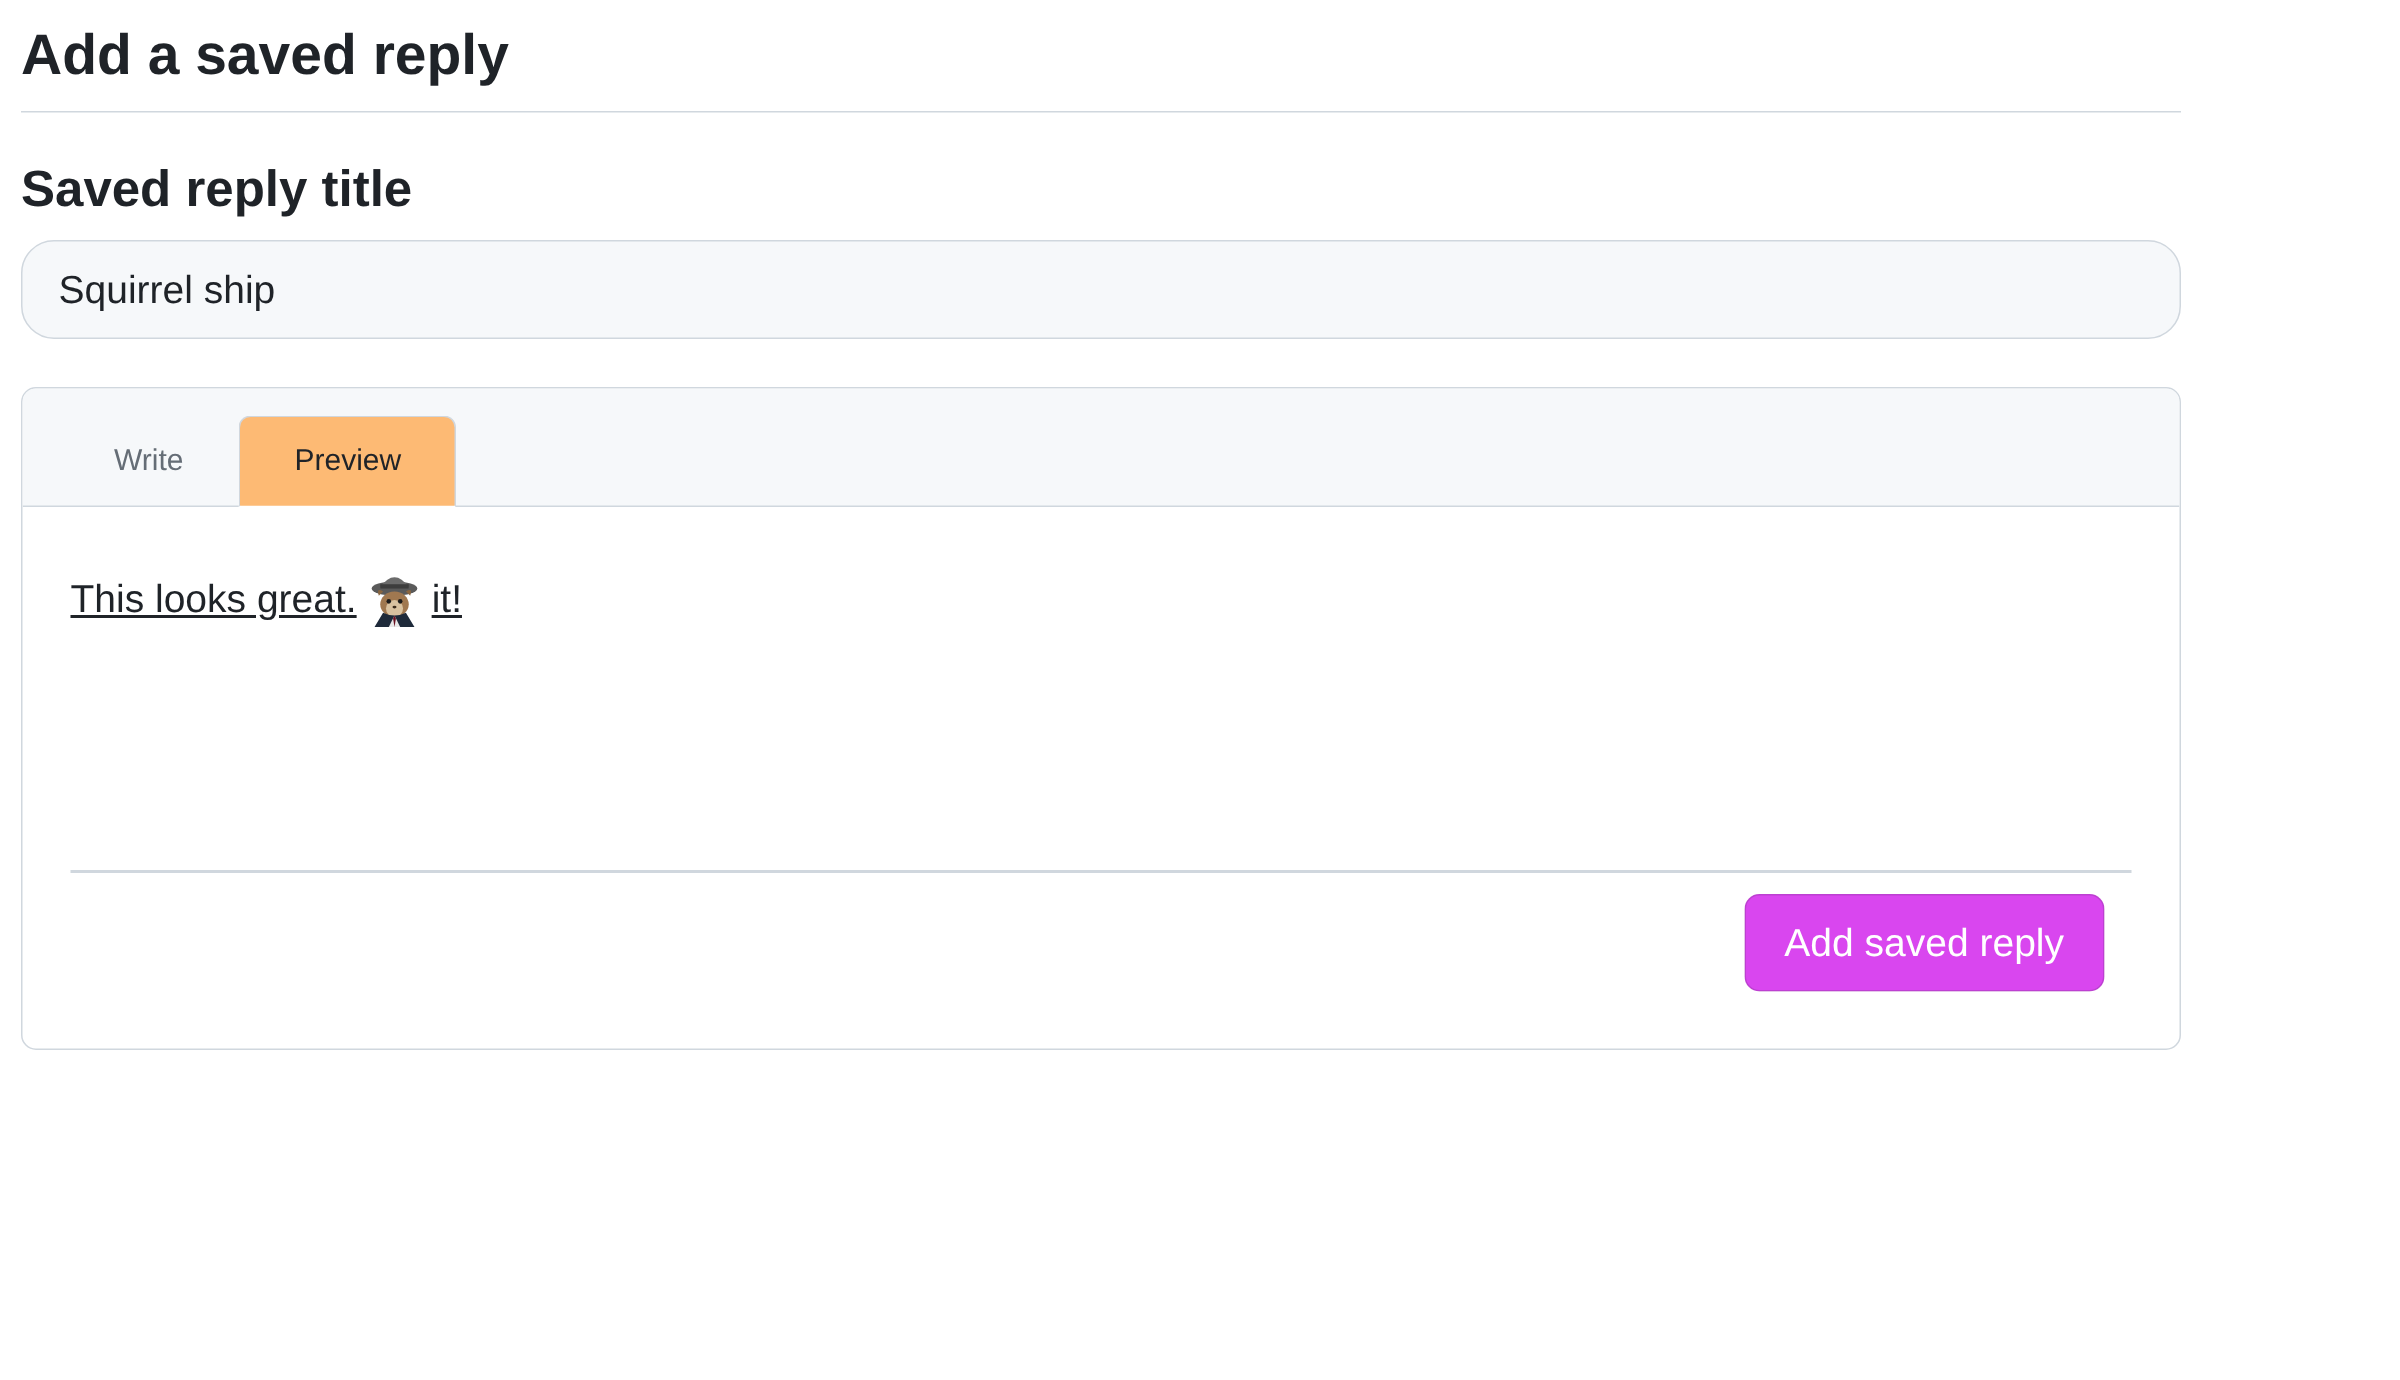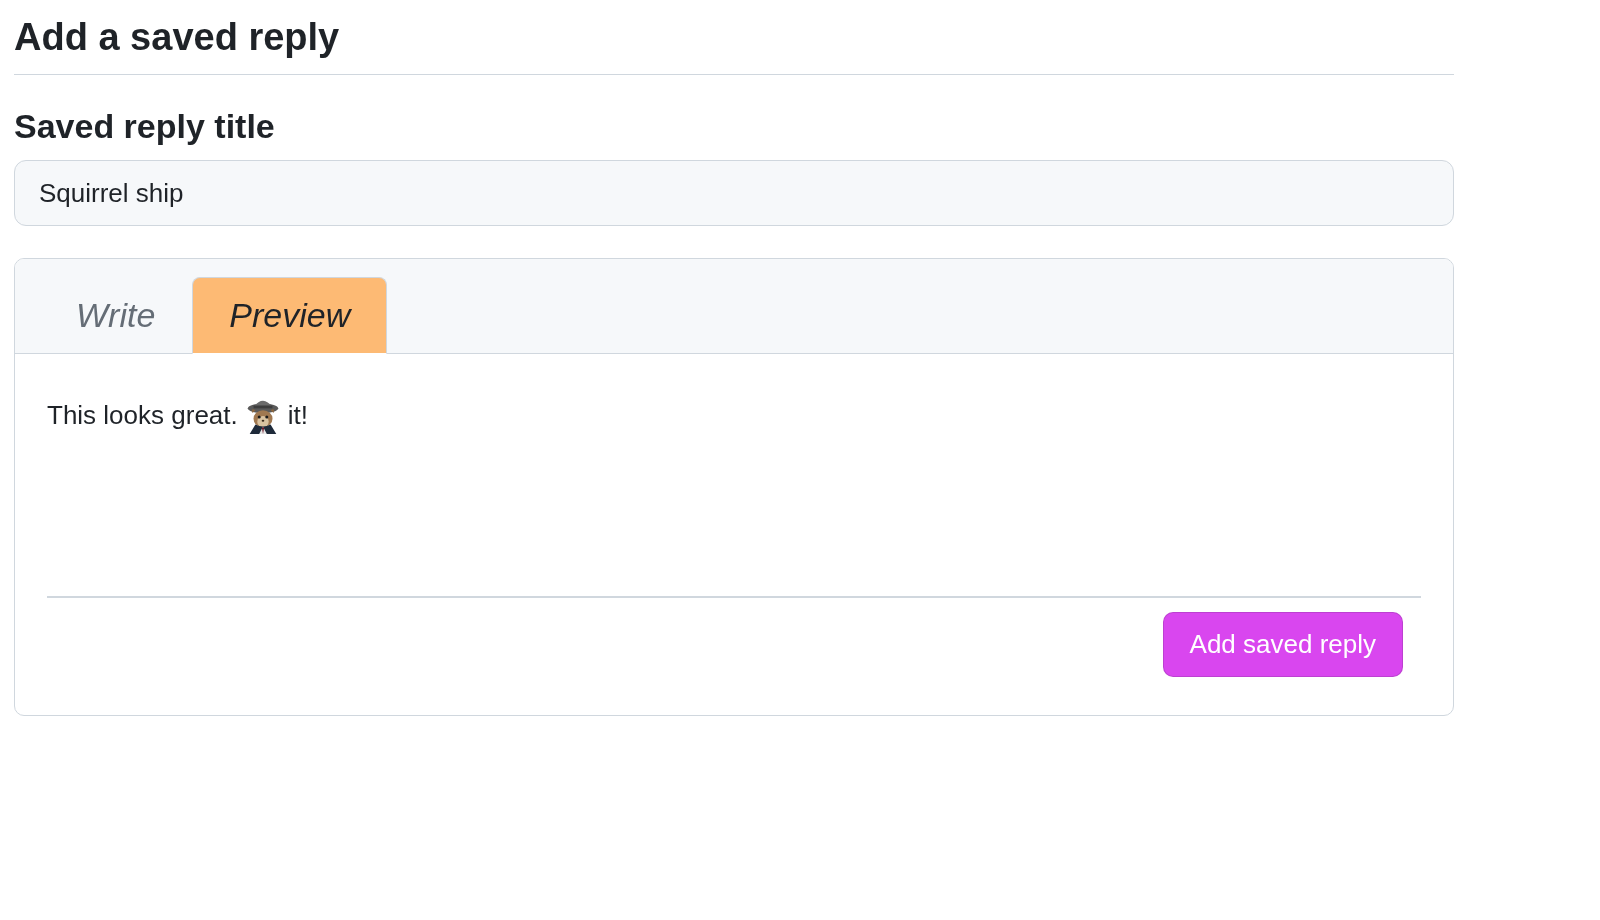--- a/index.html
+++ b/index.html
@@ -29,70 +29,70 @@
       font-weight: 600;
       margin-bottom: 14px;
     }
     .text-input {
       width: 100%;
       font-size: 26px;
       line-height: 1.4;
       padding: 14px 24px;
       background: #f6f8fa;
       border: 1px solid #d0d7de;
-      border-radius: 12px;
+      border-radius: 22px;
       color: #1f2328;
       outline: none;
       margin-bottom: 32px;
     }
     .editor {
       border: 1px solid #d0d7de;
       border-radius: 10px;
       overflow: hidden;
     }
     .tabs {
       display: flex;
       background: #f6f8fa;
       border-bottom: 1px solid #d0d7de;
       padding: 18px 0 0 24px;
       gap: 0;
     }
     .tab {
-      font-size: 34px;
+      font-size: 20px;
       padding: 18px 36px;
       border: 1px solid transparent;
       border-bottom: none;
       border-top-left-radius: 8px;
       border-top-right-radius: 8px;
       cursor: pointer;
       color: #656d76;
       background: transparent;
       position: relative;
       margin-bottom: -1px;
-      font-style: italic;
     }
     .tab.active {
       background: #fdba74;
       color: #1f2328;
       border-color: #d0d7de;
       border-bottom: 1px solid #ffffff;
     }
     .preview-area {
       padding: 42px 32px 20px 32px;
     }
     .preview-content {
       font-size: 26px;
       line-height: 1.5;
       min-height: 202px;
       border-bottom: 2px solid #d0d7de;
       padding-bottom: 20px;
       display: flex;
       align-items: flex-start;
       flex-wrap: wrap;
       gap: 6px;
+      text-decoration: underline;
     }
     .preview-line {
       display: inline-flex;
       align-items: center;
       gap: 6px;
     }
     .shipit-emoji {
       width: 38px;
       height: 38px;
       display: inline-block;

